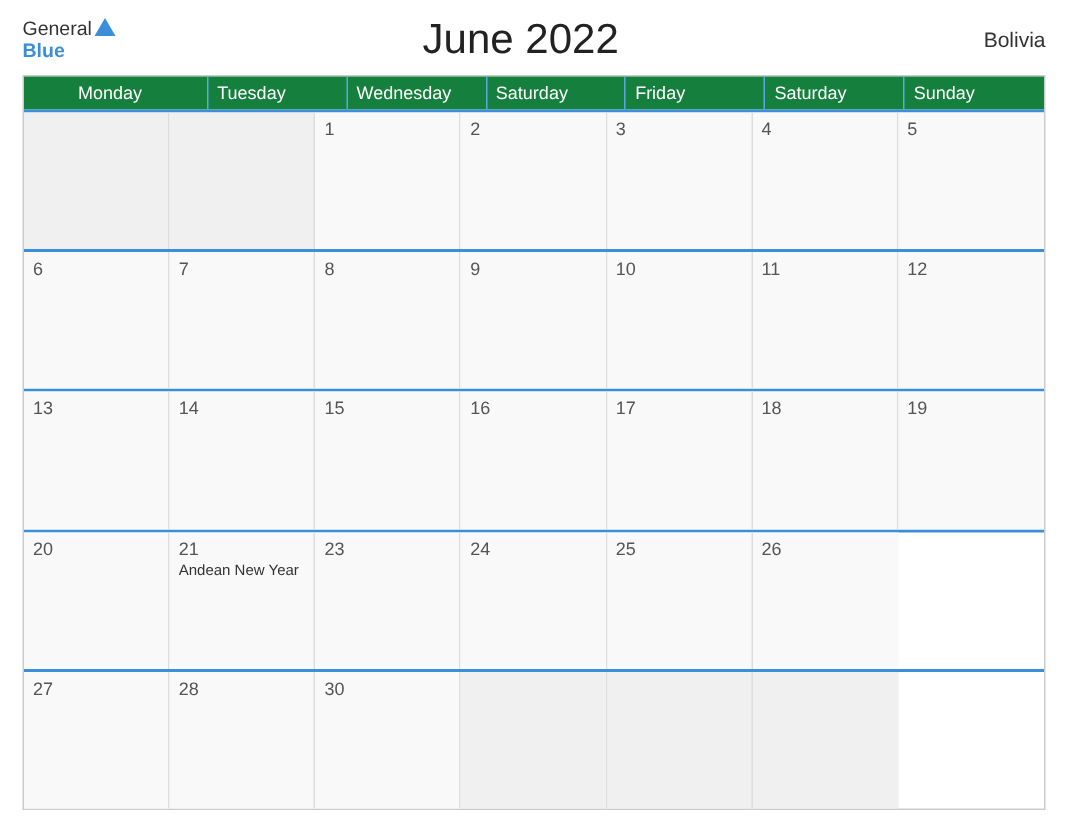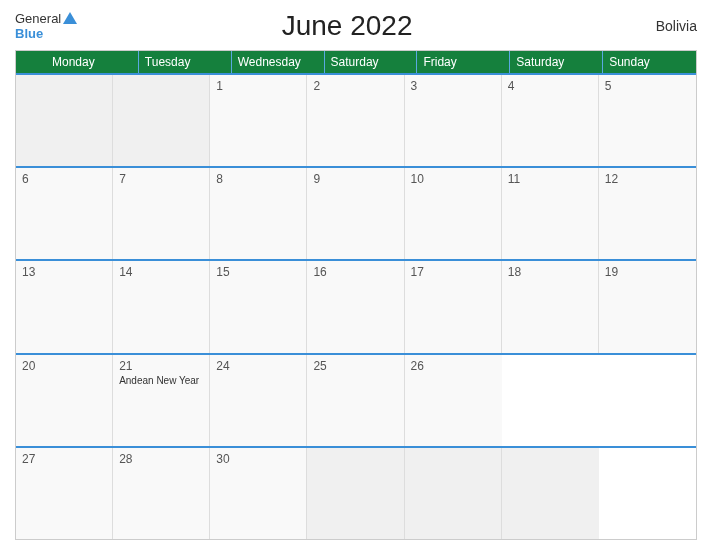--- a/index.html
+++ b/index.html
@@ -220,20 +220,23 @@
         </div>
         <div class="week-row">
           <div class="day-cell">
             <span class="day-number">20</span>
           </div>
           <div class="day-cell">
             <span class="day-number">21</span>
             <span class="event-label">Andean New Year</span>
           </div>
           <div class="day-cell">
+            <span class="day-number">23</span>
+          </div>
+          <div class="day-cell">
             <span class="day-number">24</span>
           </div>
           <div class="day-cell">
             <span class="day-number">25</span>
           </div>
           <div class="day-cell">
             <span class="day-number">26</span>
           </div>
         </div>
         <div class="week-row">

